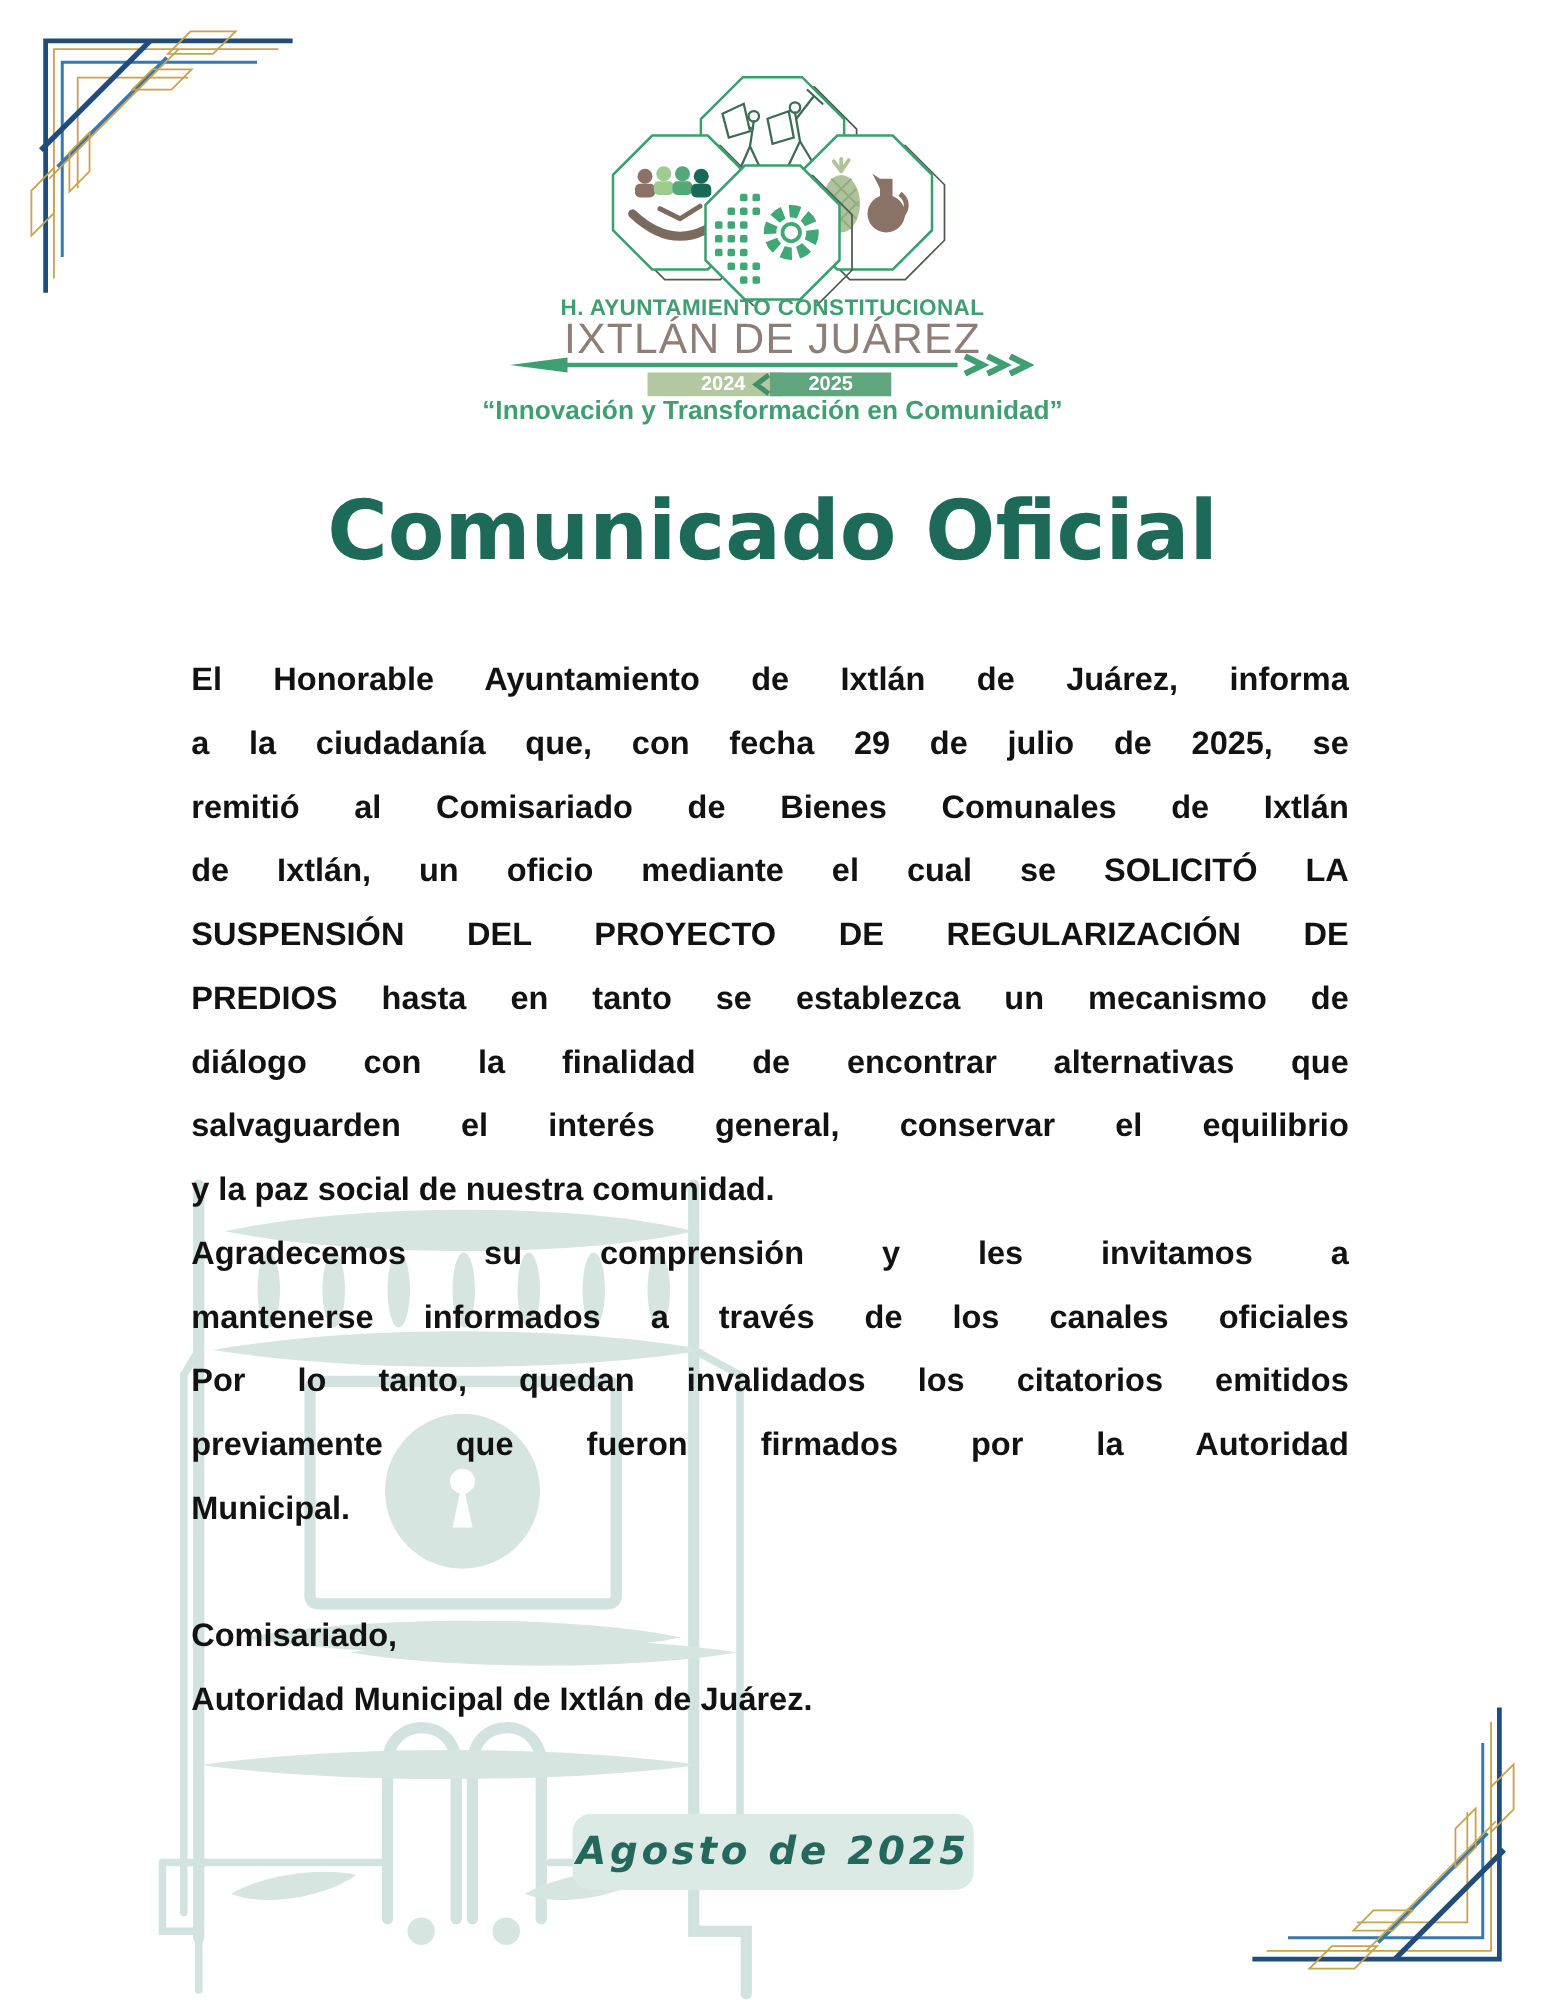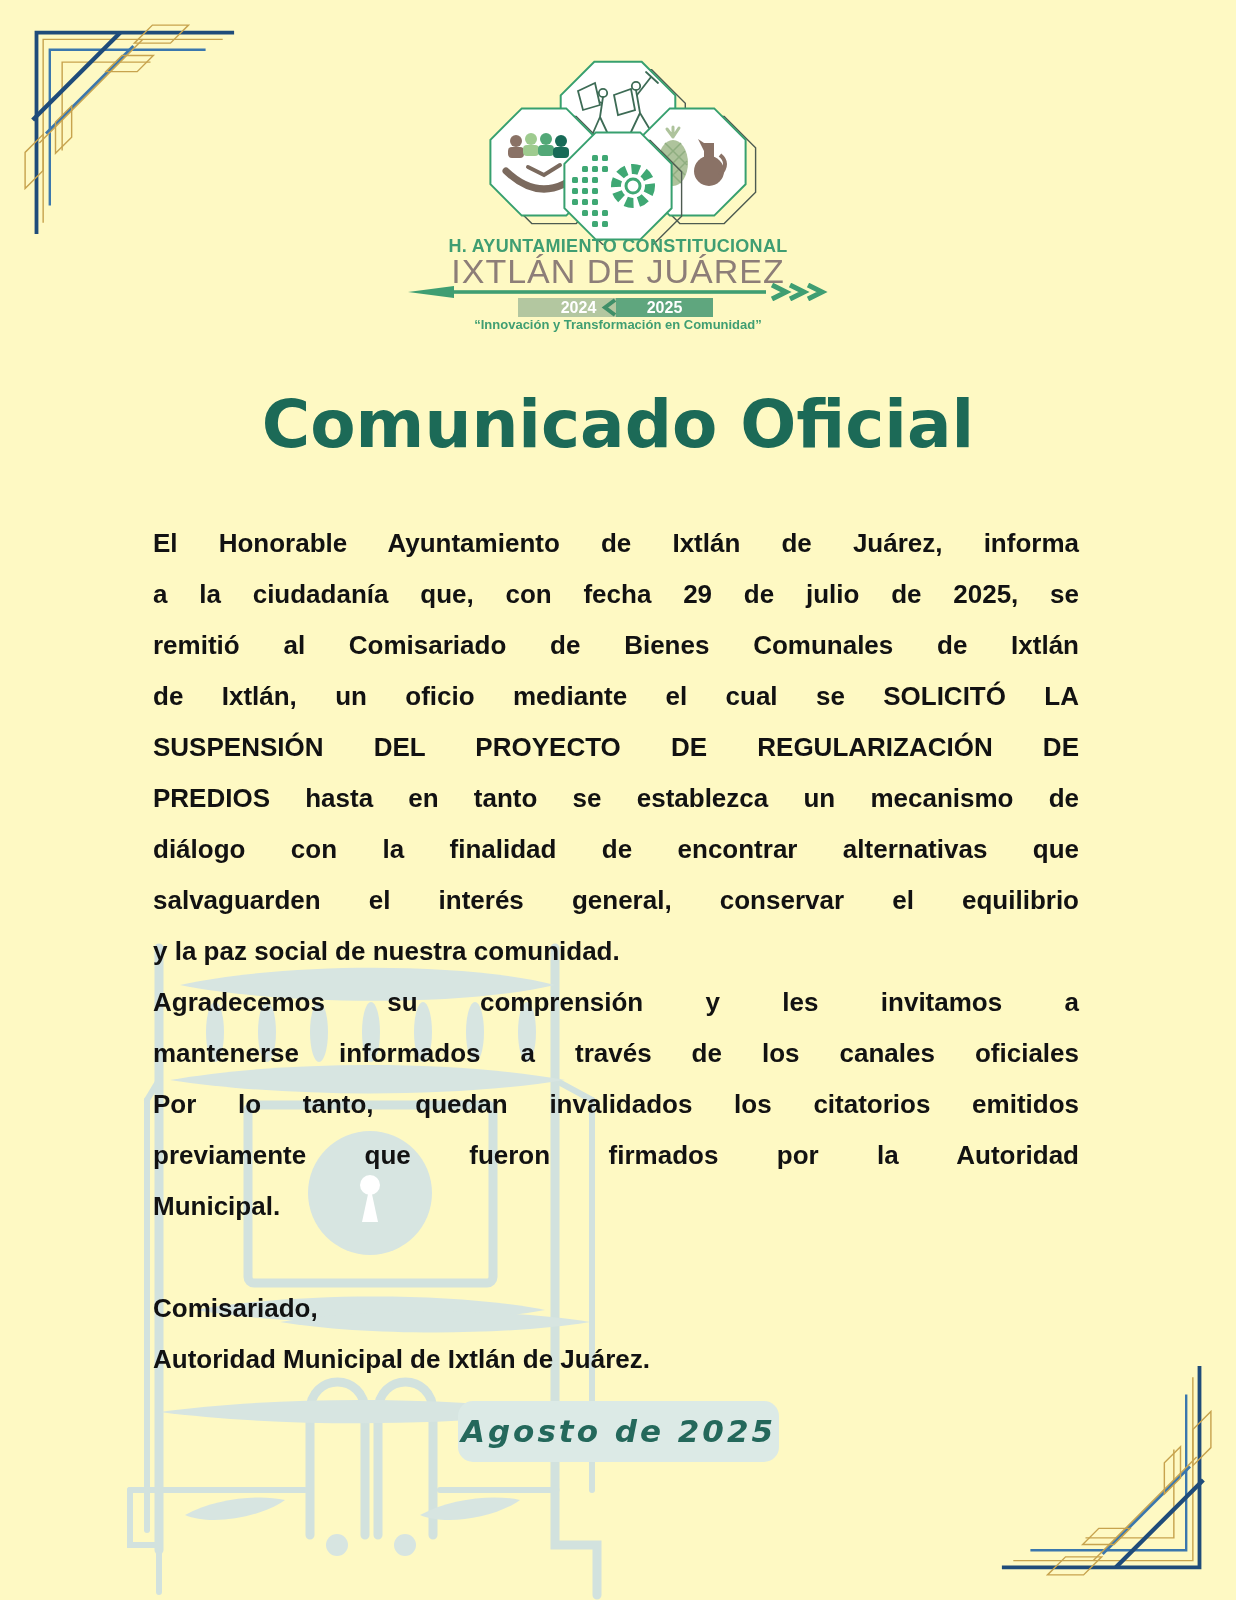--- a/index.html
+++ b/index.html
@@ -1,18 +1,18 @@
 <!DOCTYPE html>
 <html><head>
 <meta charset="utf-8">
 <style>
   html,body{margin:0;padding:0;background:#e8e8e8;}
   .page{
     position:relative;width:1236px;height:1600px;margin:0 auto;
-    background:#fef9c3;overflow:hidden;
+    background:#ffffff;overflow:hidden;
     font-family:"Liberation Sans",sans-serif;
   }
   
   .corner{position:absolute;width:228px;height:228px;}
   .corner.tl{left:8px;top:8px;}
   .corner.br{right:8px;bottom:8px;transform:rotate(180deg);}
   
   .watermark{position:absolute;left:125px;top:890px;width:600px;height:710px;z-index:0;}
   
   .logo-svg{position:absolute;left:468px;top:55px;width:300px;height:190px;z-index:1;}
@@ -20,34 +20,34 @@
         font-weight:bold;font-size:18px;letter-spacing:.3px;color:#3f9e72;z-index:1;}
   .org2{position:absolute;left:0;right:0;top:252px;text-align:center;
         font-weight:400;font-size:34px;letter-spacing:1px;color:#8d7e78;z-index:1;}
   .arrow-svg{position:absolute;left:408px;top:283px;width:420px;height:18px;z-index:1;}
   .term-badge{position:absolute;top:298px;height:19px;line-height:19px;text-align:center;
         color:#ffffff;font-weight:bold;font-size:16px;z-index:2;}
   .term-2024{left:518px;width:95px;background:#b3c7a0;padding-left:13px;}
   .term-2025{left:616px;width:97px;background:#5fa67e;}
   .term-chevron{position:absolute;left:601px;top:298px;width:16px;height:19px;z-index:2;}
   .tagline{position:absolute;left:0;right:0;top:317px;text-align:center;
-        font-weight:bold;font-size:13px;color:#3f9e72;z-index:1;}
+        font-weight:bold;font-size:21px;color:#3f9e72;z-index:1;}
   
   .title{position:absolute;left:0;right:0;top:386px;text-align:center;z-index:1;
         font-family:"DejaVu Sans",sans-serif;font-weight:bold;font-size:66px;color:#1c6a57;}
   
   .body-block{position:absolute;left:153px;top:518px;width:926px;z-index:1;
         font-weight:bold;font-size:26px;line-height:51px;color:#121212;}
   .para{margin:0;}
   .line{text-align:justify;}
   .line.j{text-align-last:justify;}
   .signature{margin-top:51px;}
   .sig-line{text-align:left;}
   
-  .date-badge{position:absolute;left:458px;top:1401px;width:321px;height:61px;z-index:1;
+  .date-badge{position:absolute;left:458px;top:1451px;width:321px;height:61px;z-index:1;
         background:#dceae6;border-radius:15px;text-align:center;line-height:61px;
         font-family:"DejaVu Sans",sans-serif;font-style:italic;font-weight:bold;
         font-size:31px;letter-spacing:3px;color:#24685b;}
 </style>
 </head>
 <body>
 
 <div class="page">
 
   <svg class="watermark" viewBox="0 0 600 710" aria-hidden="true">

